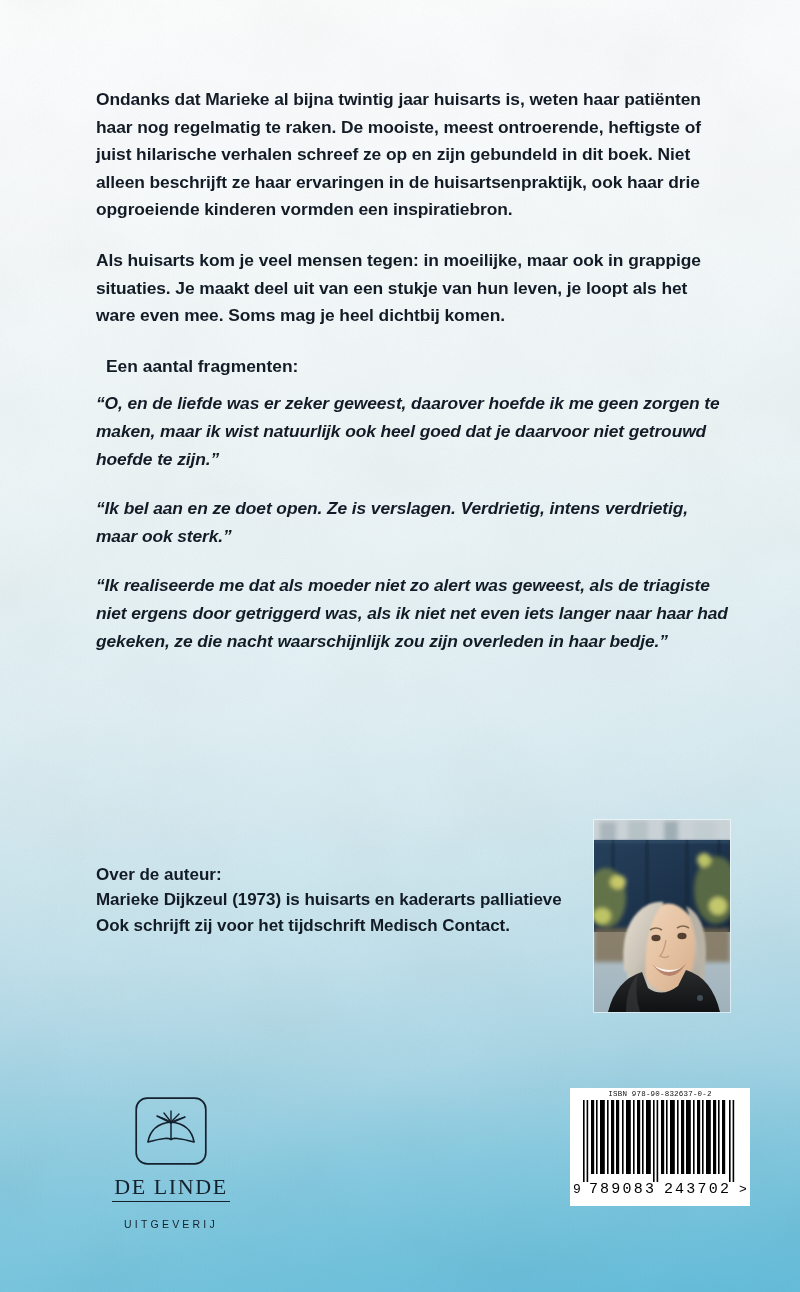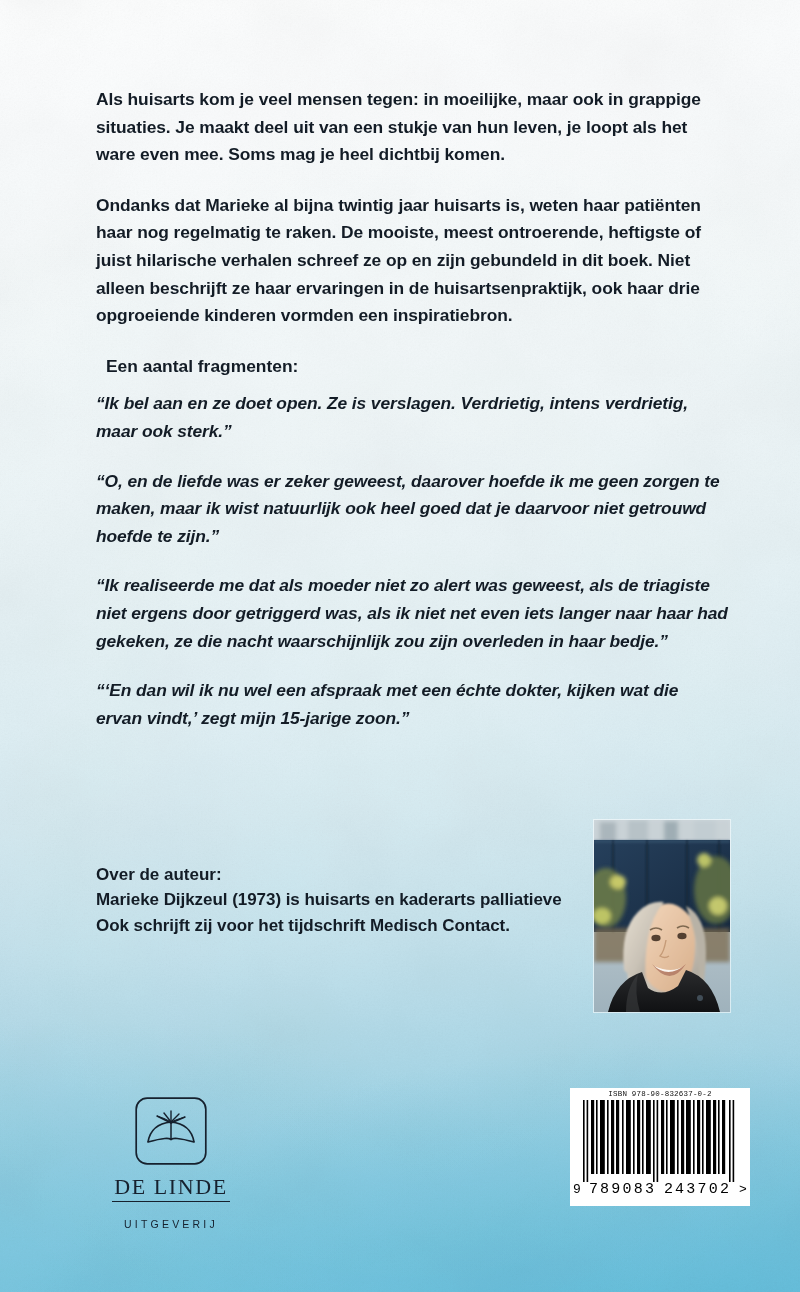--- a/index.html
+++ b/index.html
@@ -216,28 +216,27 @@
           <feFuncA type="linear" slope="0.16" intercept="0"></feFuncA>
         </feComponentTransfer>
       </filter>
     </defs>
     <rect width="800" height="1292" filter="url(#fcloud)" fill="#4a8fa8"></rect>
     <rect width="800" height="1292" filter="url(#fgrain)" fill="#6fa8bd"></rect>
   </svg>
   <div id="vignette"></div>
 
   <div class="content">
+    <p class="para">Ondanks dat Marieke al bijna twintig jaar huisarts is, weten haar patiënten haar nog regelmatig te raken. De mooiste, meest ontroerende, heftigste of juist hilarische verhalen schreef ze op en zijn gebundeld in dit boek. Niet alleen beschrijft ze haar ervaringen in de huisartsenpraktijk, ook haar drie opgroeiende kinderen vormden een inspiratiebron.</p>
     <p class="para">Als huisarts kom je veel mensen tegen: in moeilijke, maar ook in grappige situaties. Je maakt deel uit van een stukje van hun leven, je loopt als het ware even mee. Soms mag je heel dichtbij komen.</p>
-    <p class="para">Ondanks dat Marieke al bijna twintig jaar huisarts is, weten haar patiënten haar nog regelmatig te raken. De mooiste, meest ontroerende, heftigste of juist hilarische verhalen schreef ze op en zijn gebundeld in dit boek. Niet alleen beschrijft ze haar ervaringen in de huisartsenpraktijk, ook haar drie opgroeiende kinderen vormden een inspiratiebron.</p>
 
     <p class="frag-head">Een aantal fragmenten:</p>
+    <p class="quote">“O, en de liefde was er zeker geweest, daarover hoefde ik me geen zorgen te maken, maar ik wist natuurlijk ook heel goed dat je daarvoor niet getrouwd hoefde te zijn.”</p>
     <p class="quote first">“Ik bel aan en ze doet open. Ze is verslagen. Verdrietig, intens verdrietig, maar ook sterk.”</p>
-    <p class="quote">“O, en de liefde was er zeker geweest, daarover hoefde ik me geen zorgen te maken, maar ik wist natuurlijk ook heel goed dat je daarvoor niet getrouwd hoefde te zijn.”</p>
     <p class="quote q3">“Ik realiseerde me dat als moeder niet zo alert was geweest, als de triagiste niet ergens door getriggerd was, als ik niet net even iets langer naar haar had gekeken, ze die nacht waarschijnlijk zou zijn overleden in haar bedje.”</p>
-    <p class="quote q4">“‘En dan wil ik nu wel een afspraak met een échte dokter, kijken wat die ervan vindt,’ zegt mijn 15-jarige zoon.”</p>
   </div>
 
   <div class="author-block">
     <p class="author-head">Over de auteur:</p>
     <p class="author-text">Marieke Dijkzeul (1973) is huisarts en kaderarts palliatieve</p>
     <p class="author-text">Ook schrijft zij voor het tijdschrift Medisch Contact.</p>
   </div>
 
   <div class="photo">
     <svg width="136" height="192" viewBox="0 0 136 192" xmlns="http://www.w3.org/2000/svg">

